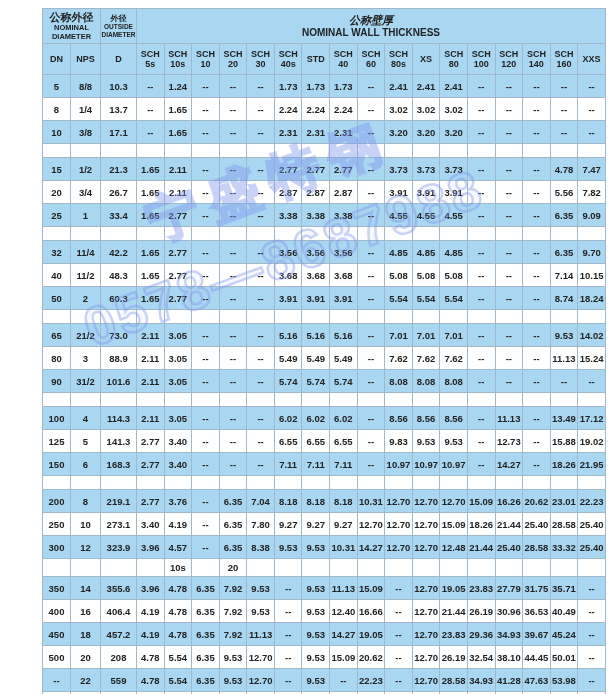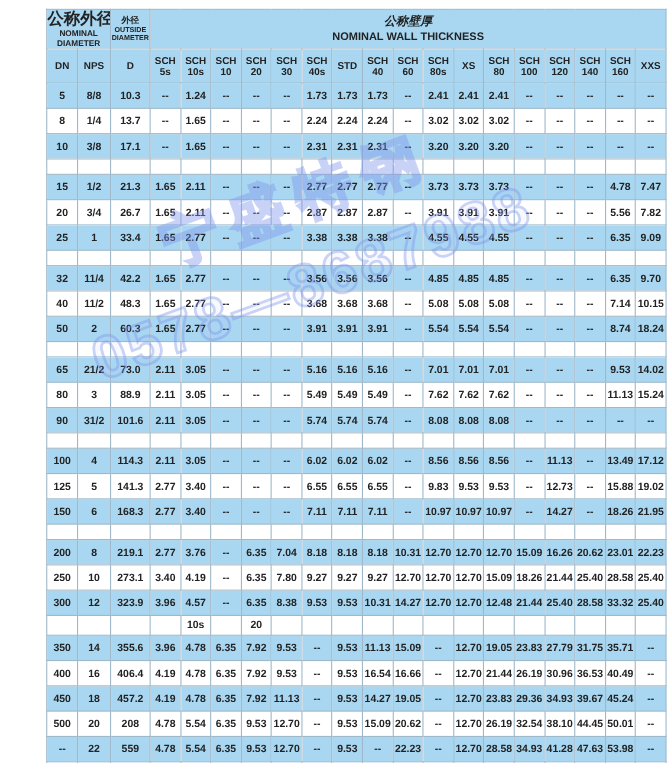--- a/index.html
+++ b/index.html
@@ -8,21 +8,21 @@
   table.wt{position:absolute;left:42px;top:8px;width:564px;border-collapse:collapse;table-layout:fixed;}
   .wt th,.wt td{border:1px solid #9fb9cb;padding:0;text-align:center;vertical-align:middle;
                 font-weight:bold;color:#222;overflow:hidden;white-space:nowrap;}
   .wt thead th{background:#a9d7f1;}
   tr.h1 th{height:34px;}
   tr.h2 th{height:30px;font-size:9px;line-height:1.15;}
   .wt td{height:22px;font-size:9.5px;background:#ffffff;}
   tr.blue td{background:#a9d7f1;}
   tr.sep td{height:13px;}
   tr.sub td{height:17px;font-size:9.5px;}
-  .zh{font-size:15px;line-height:1.2;}
+  .zh{font-size:11px;line-height:1.2;}
   .en-small{font-size:7.5px;line-height:1.15;}
   .od-zh{font-size:8px;line-height:1.2;}
   .od-en{font-size:6.5px;line-height:1.15;}
   .zh-big{font-size:11px;line-height:1.3;font-style:italic;}
   .en-big{font-size:10px;line-height:1.25;}
   .watermark{position:absolute;left:48px;top:225px;z-index:5;pointer-events:none;
              transform:rotate(-20deg);transform-origin:0 0;opacity:0.55;}
   .wm1{font-size:52px;font-weight:bold;letter-spacing:12px;margin-left:95px;
        color:rgba(160,175,245,0.12);-webkit-text-stroke:2.5px rgba(125,148,235,0.75);}
   .wm2{font-size:54px;font-weight:bold;letter-spacing:3px;margin-top:10px;
@@ -705,21 +705,21 @@
           <td>400</td>
           <td>16</td>
           <td>406.4</td>
           <td>4.19</td>
           <td>4.78</td>
           <td>6.35</td>
           <td>7.92</td>
           <td>9.53</td>
           <td>--</td>
           <td>9.53</td>
-          <td>16.54</td>
+          <td>12.40</td>
           <td>16.66</td>
           <td>--</td>
           <td>12.70</td>
           <td>21.44</td>
           <td>26.19</td>
           <td>30.96</td>
           <td>36.53</td>
           <td>40.49</td>
           <td>--</td>
         </tr>

